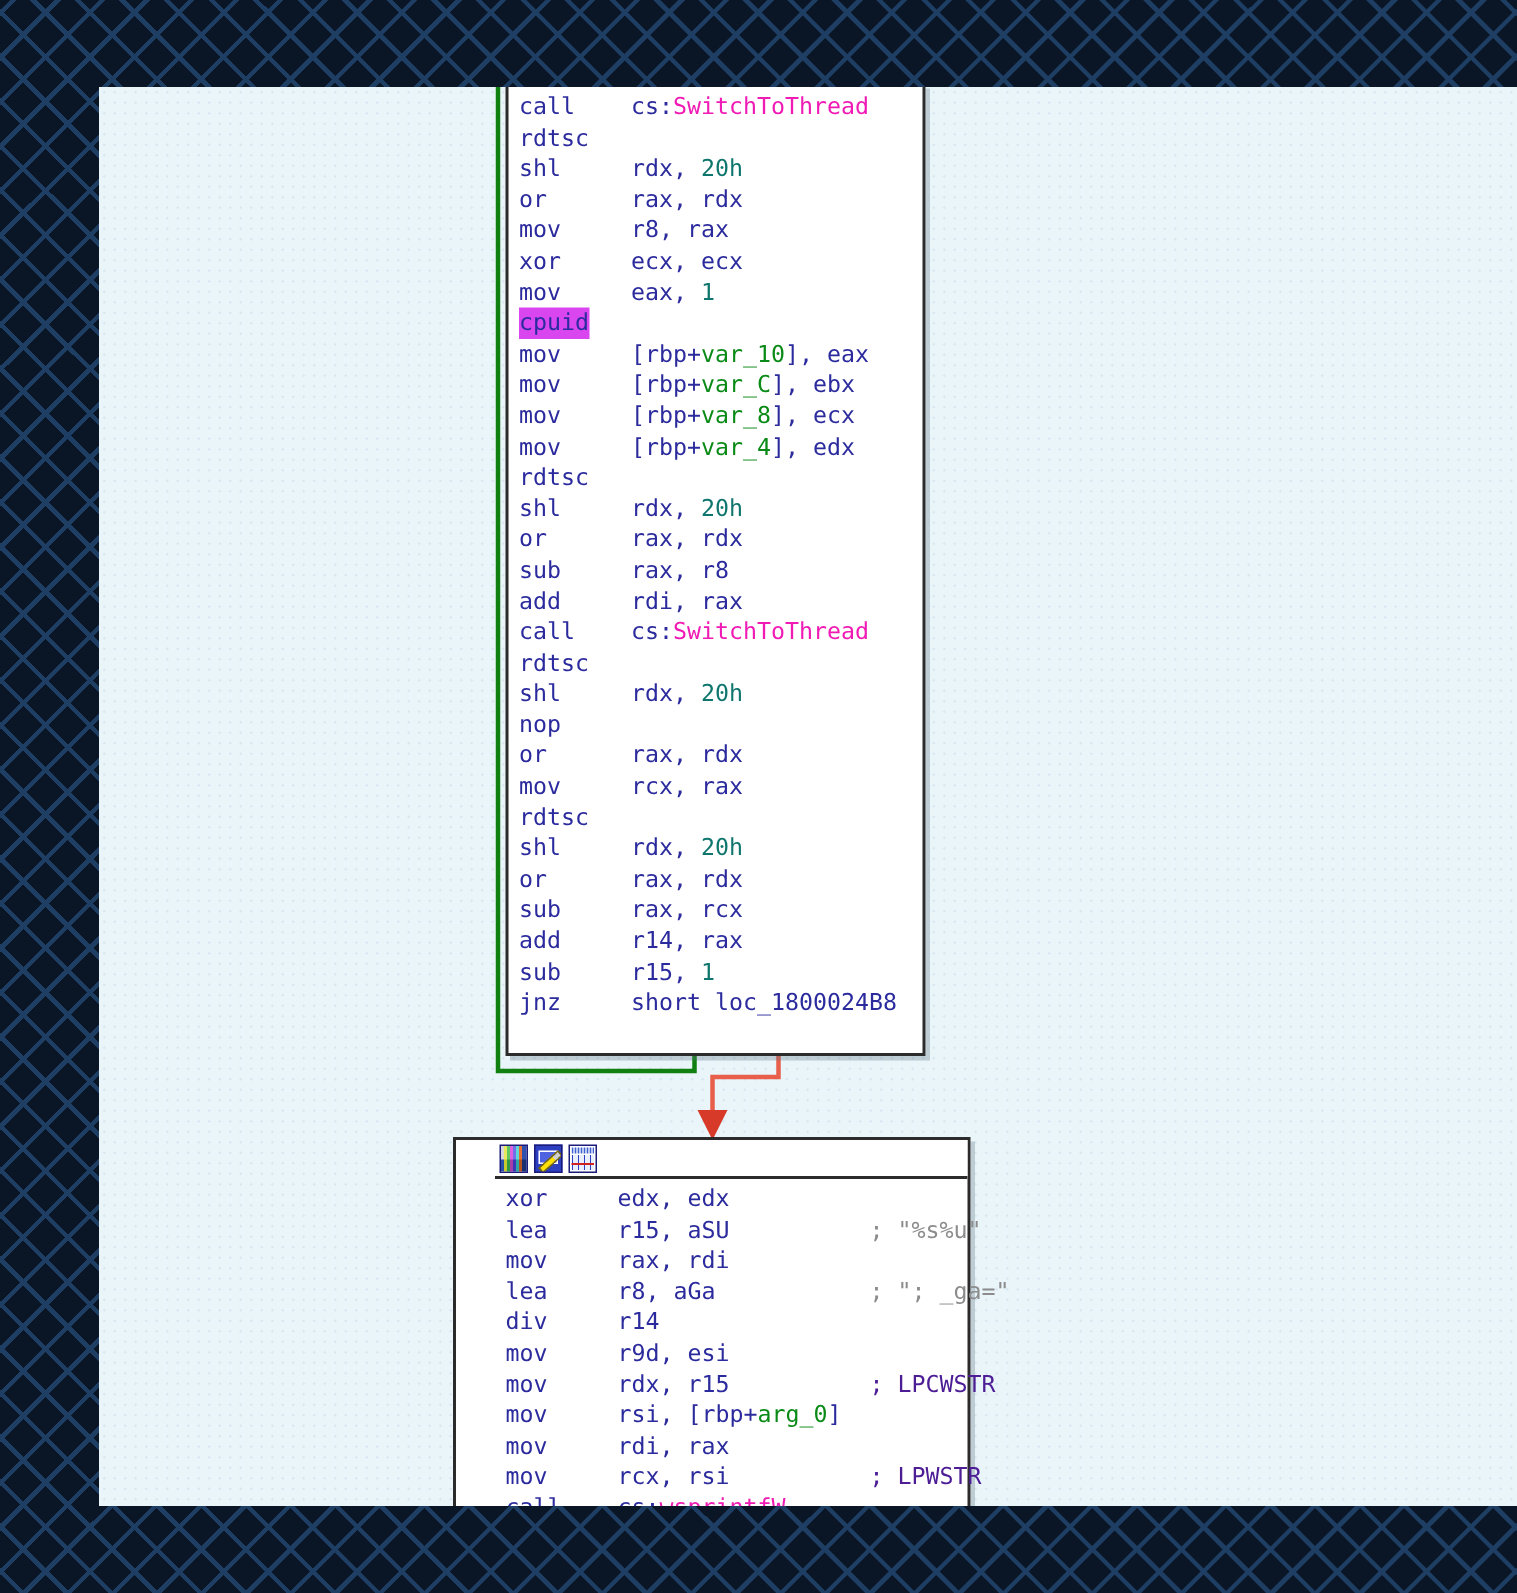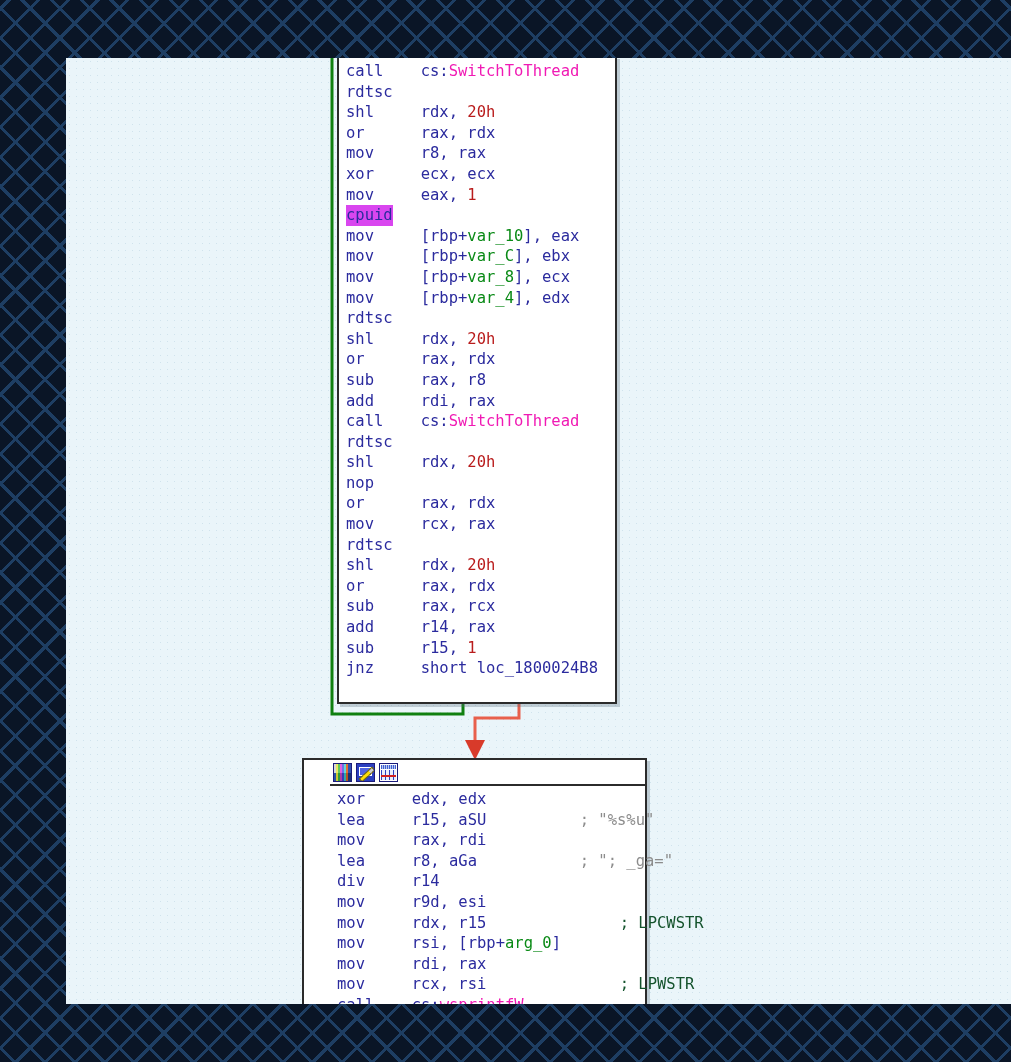--- a/index.html
+++ b/index.html
@@ -115,25 +115,25 @@
     padding: 3px 0 2px 7px;
     font-family: "DejaVu Sans Mono", monospace;
     font-size: 15.5px;
     line-height: 20.6px;
     white-space: pre;
     color: #2b2b9e;
   }
   .ln { display: block; height: 20.6px; }
   .mn  { color: #2b2b9e; display: inline-block; }
   .op  { color: #2b2b9e; }
-  .num { color: #b91c1c; }
+  .num { color: #0f766e; }
   .var { color: #0a8a16; }
   .api { color: #f01ab4; }
   .cmt { color: #8c8c8c; }
-  .typ { color: #14532d; margin-left: 40px; }
+  .typ { color: #4c1d95; }
   .hl  { background: #d946ef; color: #2b2b9e; }
   svg.edges { position: absolute; left: 0; top: 0; overflow: visible; }
 </style>
 </head>
 <body>
 
 <div id="ida-panel">
 
   <svg class="edges" width="874" height="946">
 

